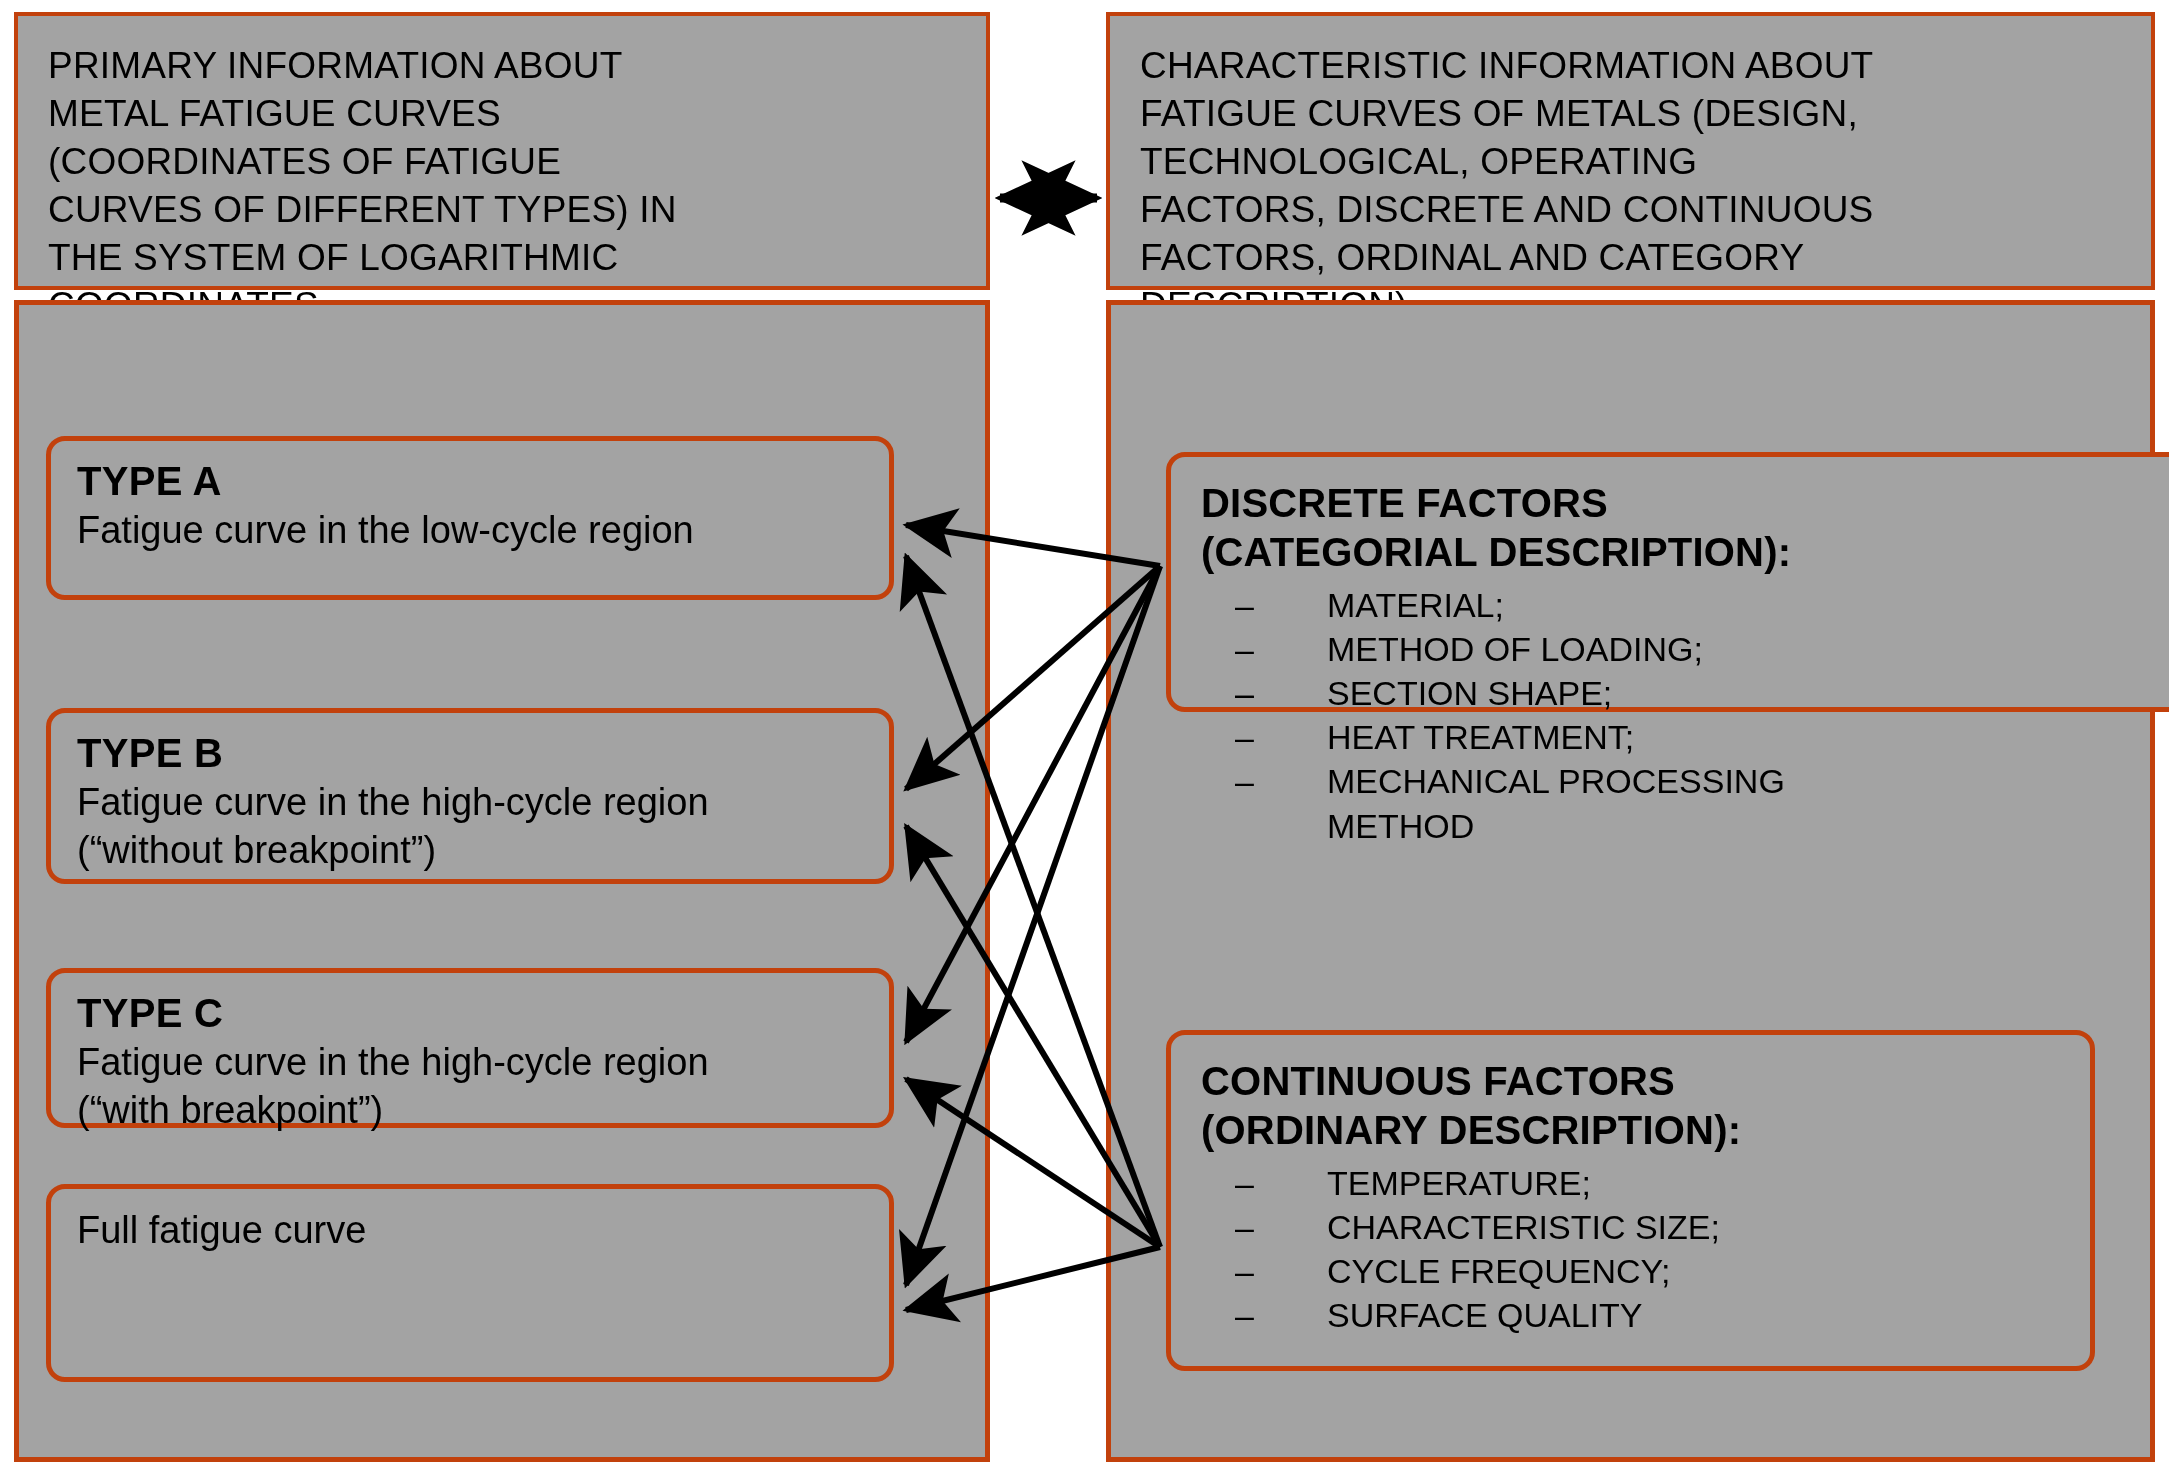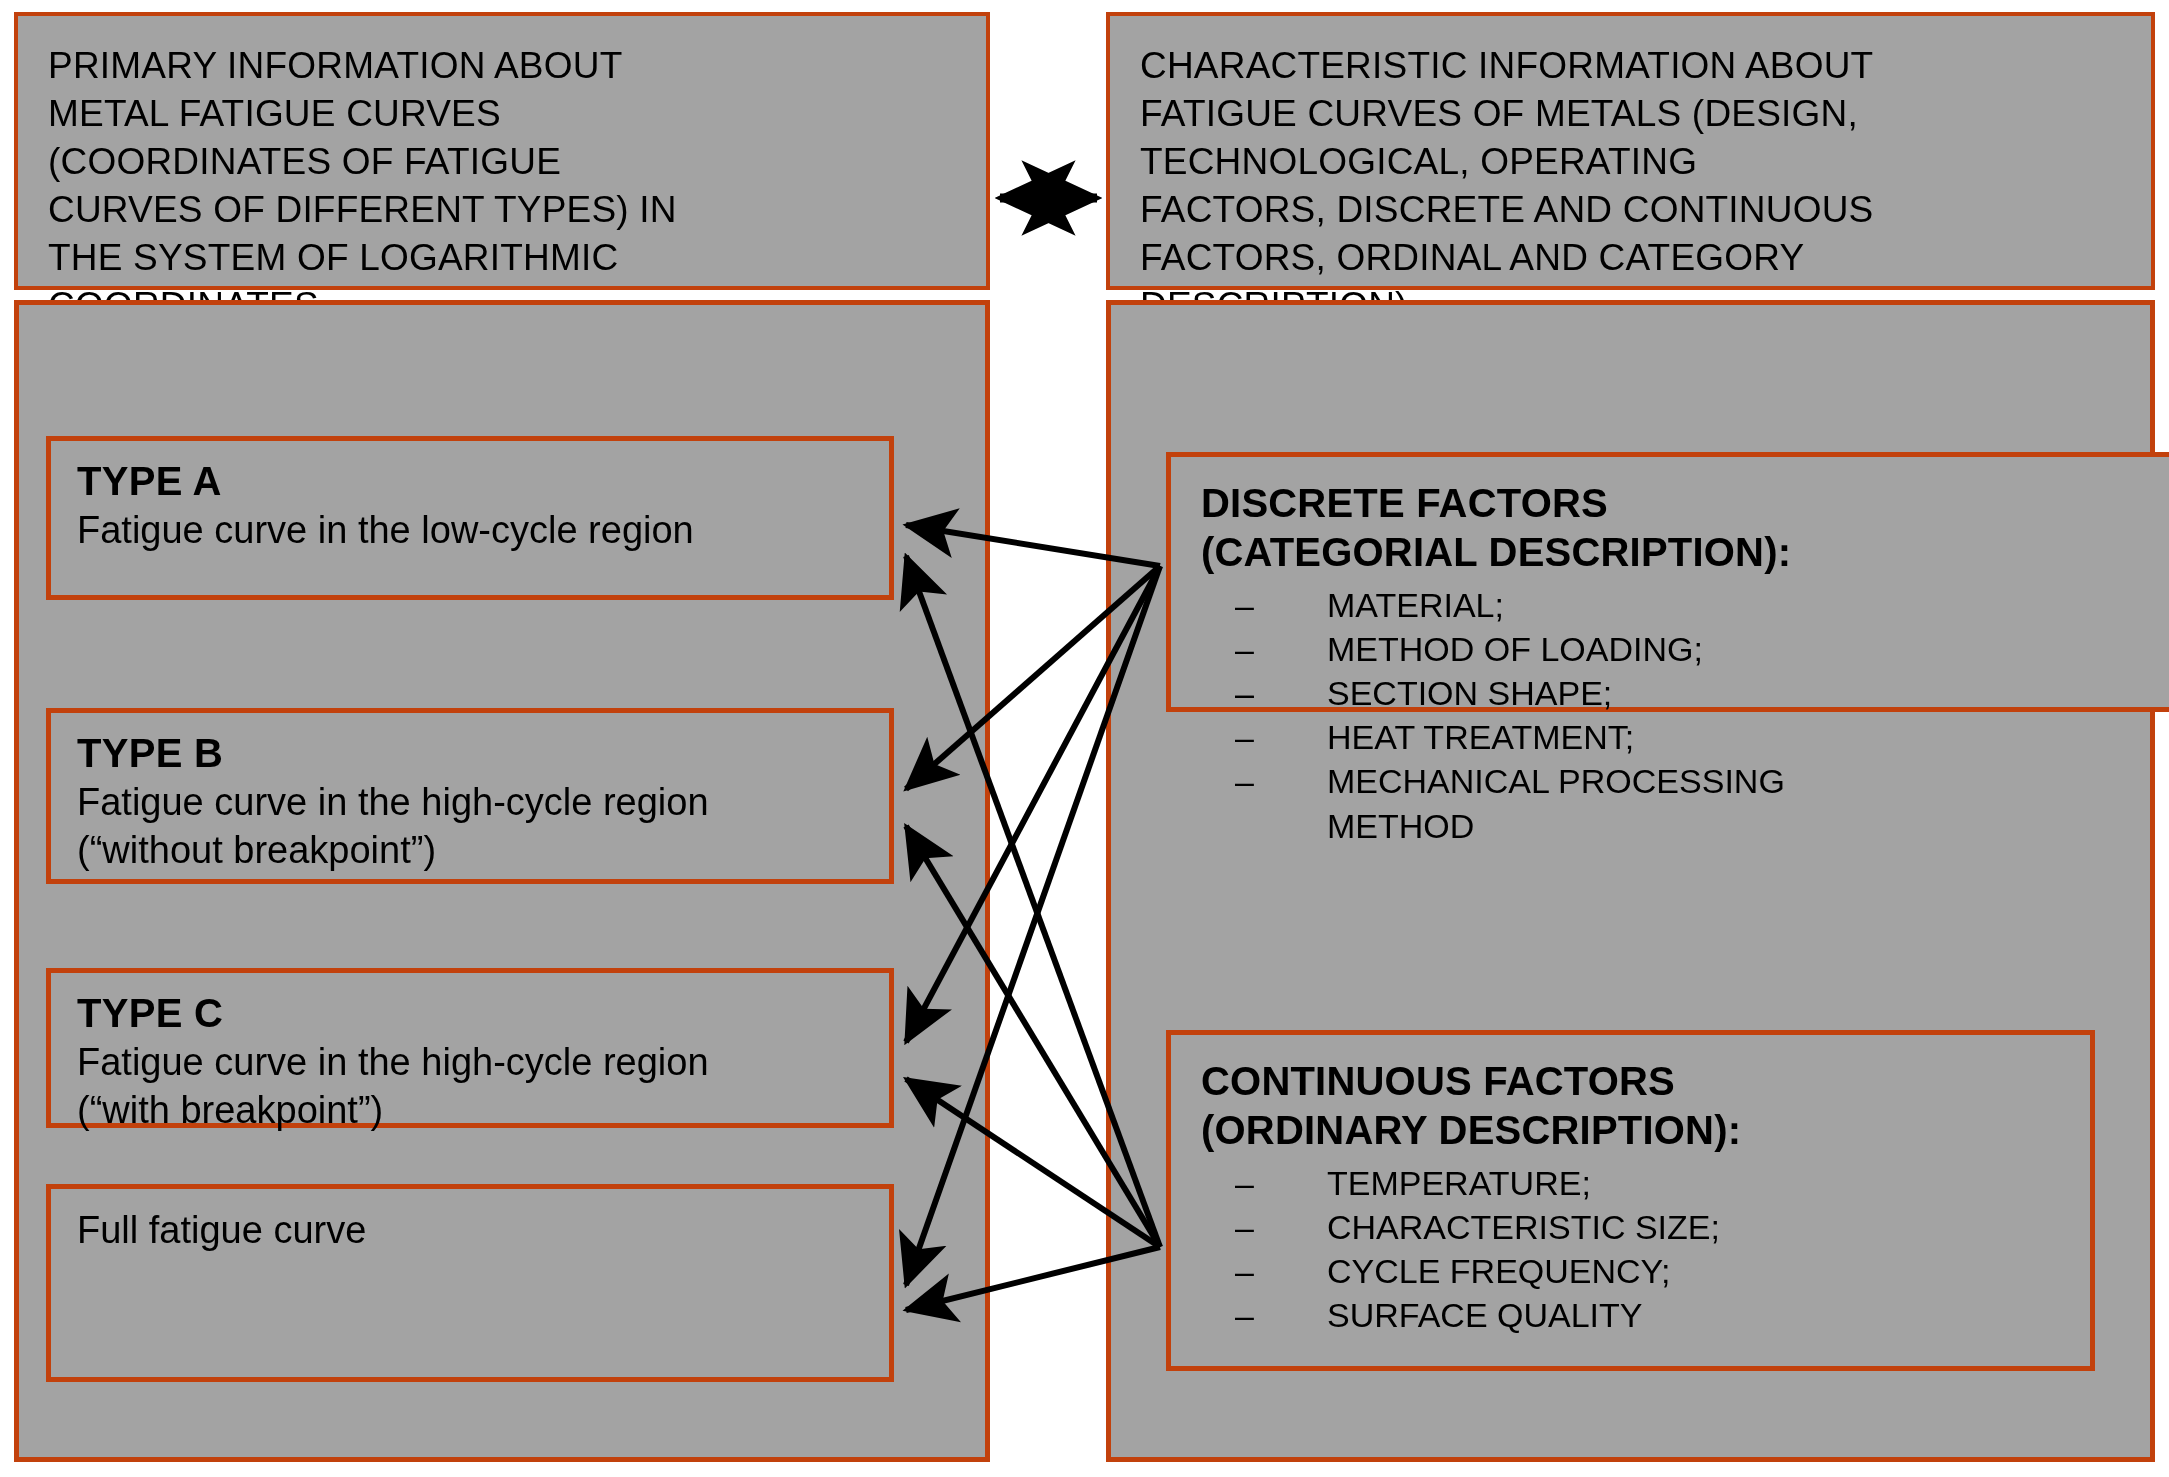--- a/index.html
+++ b/index.html
@@ -23,20 +23,21 @@
     position: absolute;
     box-sizing: border-box;
     background: #a3a3a3;
     border: 4px solid #c2410c;
   }
   .box.container {
     border-width: 5px;
   }
   .box.inner {
     border-width: 5px;
+    border-radius: 19px;
   }
 
   
   .header-box {
     padding: 26px 28px 18px 30px;
   }
   .header-text {
     font-size: 37px;
     line-height: 1.30;
     letter-spacing: 0.2px;

